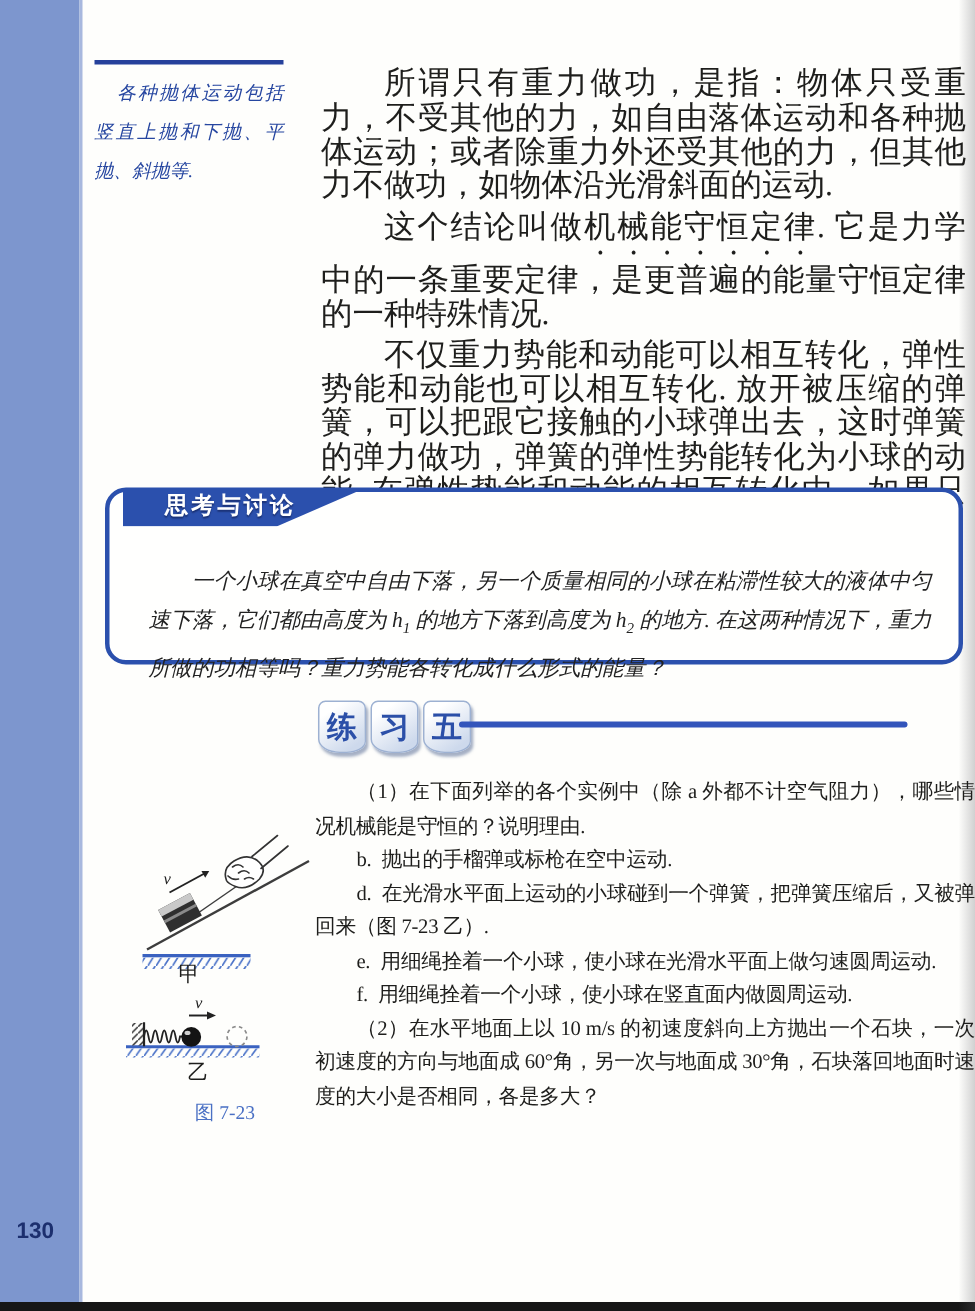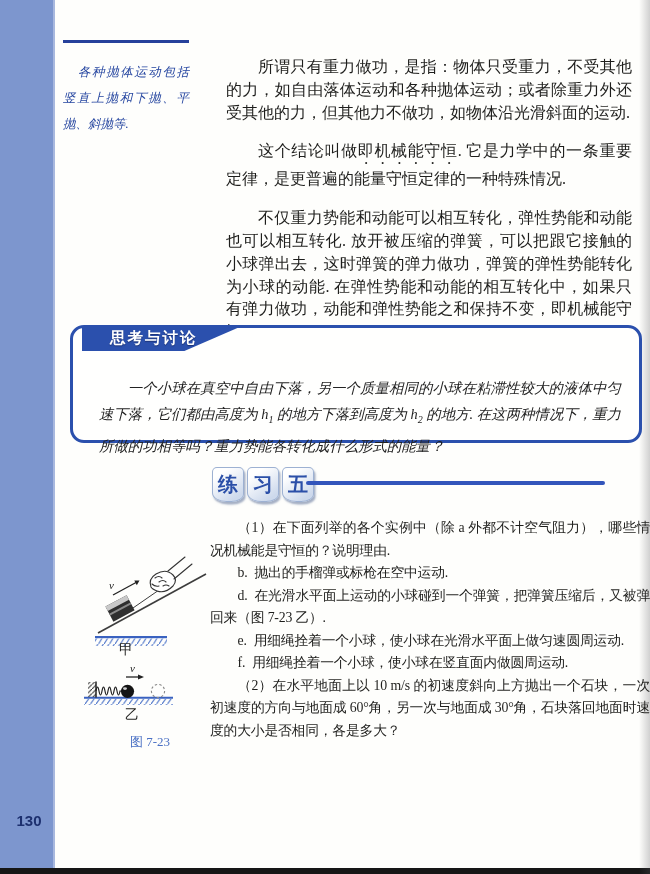--- a/index.html
+++ b/index.html
@@ -5,39 +5,39 @@
   html,body{margin:0;padding:0;background:#e8e8e8;}
   .page{
     position:relative;width:650px;height:874px;background:#fefefc;
     overflow:hidden;font-family:"Liberation Serif","DejaVu Serif",serif;
     color:#1e1e1c;
   }
   
   .strip{position:absolute;left:0;top:0;width:53px;height:868px;background:#7d96ce;}
   .strip-inner-edge{position:absolute;left:53px;top:0;width:2px;height:868px;background:#a8b8de;}
   .page-num{
-    position:absolute;left:11px;top:812px;width:36px;text-align:center;
+    position:absolute;left:11px;top:812px;width:36px;text-align:left;
     font-family:"Liberation Sans","DejaVu Sans",sans-serif;
     font-weight:bold;font-size:15px;color:#1c2f6e;
   }
   .bottom-bar{position:absolute;left:0;bottom:0;width:650px;height:6px;background:#161616;}
   .right-shadow{position:absolute;right:0;top:0;width:11px;height:874px;
     background:linear-gradient(to right,rgba(120,120,120,0),rgba(90,90,95,0.28));}
 
   
   .sidebar-note{
     position:absolute;left:63px;top:40px;width:126px;
-    border-top:3.5px solid #26419b;padding-top:16px;
+    border-top:3.5px solid #26419b;padding-top:6px;
     font-size:12.5px;line-height:26px;color:#2646a0;font-style:italic;
     text-indent:1.2em;text-align:justify;
   }
 
   
   .main-text{position:absolute;left:210px;top:40px;width:438px;}
-  .main-text p{margin:16px;font-size:16px;line-height:22.8px;text-align:justify;text-indent:2em;}
+  .main-text p{margin:4px;font-size:21px;line-height:22.8px;text-align:justify;text-indent:2em;}
   .p-bold{font-family:"Liberation Sans","DejaVu Sans",sans-serif;font-weight:bold;color:#111;}
   .emph{
     -webkit-text-emphasis:filled dot #1e1e1c;text-emphasis:filled dot #1e1e1c;
     -webkit-text-emphasis-position:under right;text-emphasis-position:under right;
   }
 
   
   .think-box{
     position:absolute;left:70px;top:325px;width:572px;height:118px;
     border:3px solid #2b50ad;border-radius:14px;background:#fffffe;box-sizing:border-box;
@@ -96,21 +96,21 @@
   <div class="page-num">130</div>
   <div class="bottom-bar"></div>
   <div class="right-shadow"></div>
 
   <div class="sidebar-note">
     <span>各种抛体运动包括竖直上抛和下抛、平抛、斜抛等.</span>
   </div>
 
   <div class="main-text">
     <p>所谓只有重力做功，是指：物体只受重力，不受其他的力，如自由落体运动和各种抛体运动；或者除重力外还受其他的力，但其他力不做功，如物体沿光滑斜面的运动.</p>
-    <p><span>这个结论叫做</span><span class="emph">即机械能守恒</span><span>. 它是力学中的一条重要定律，是更普遍的能量守恒定律的一种特殊情况.</span></p>
+    <p><span>这个结论叫做</span><span class="emph">机械能守恒定律</span><span>. 它是力学中的一条重要定律，是更普遍的能量守恒定律的一种特殊情况.</span></p>
     <p>不仅重力势能和动能可以相互转化，弹性势能和动能也可以相互转化. 放开被压缩的弹簧，可以把跟它接触的小球弹出去，这时弹簧的弹力做功，弹簧的弹性势能转化为小球的动能. 在弹性势能和动能的相互转化中，如果只有弹力做功，动能和弹性势能之和保持不变，即机械能守恒.</p>
   </div>
 
   <div class="think-box">
     <div class="think-banner">
       <span>思考与讨论</span>
     </div>
     <p class="think-body"><span>一个小球在真空中自由下落，另一个质量相同的小球在粘滞性较大的液体中匀速下落，它们都由高度为 </span><span class="var"><span>h</span><sub>1</sub></span><span> 的地方下落到高度为 </span><span class="var"><span>h</span><sub>2</sub></span><span> 的地方. 在这两种情况下，重力所做的功相等吗？重力势能各转化成什么形式的能量？</span></p>
   </div>
 

